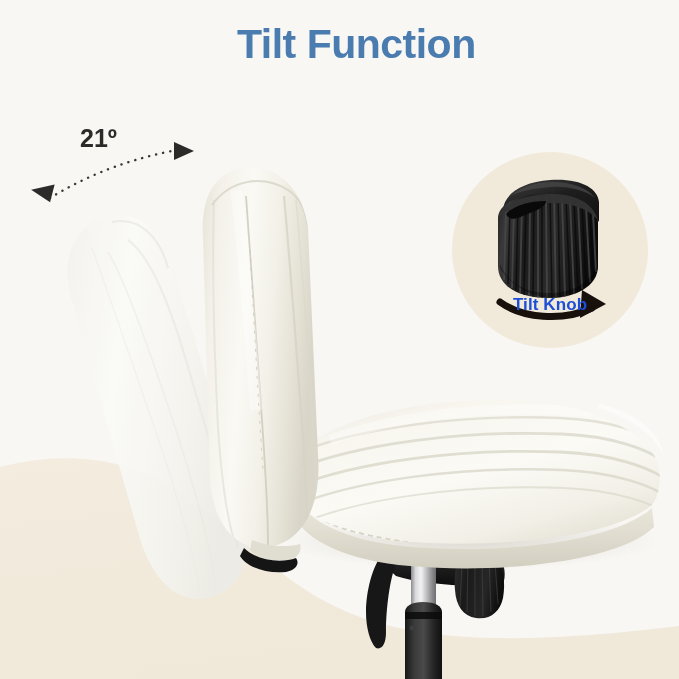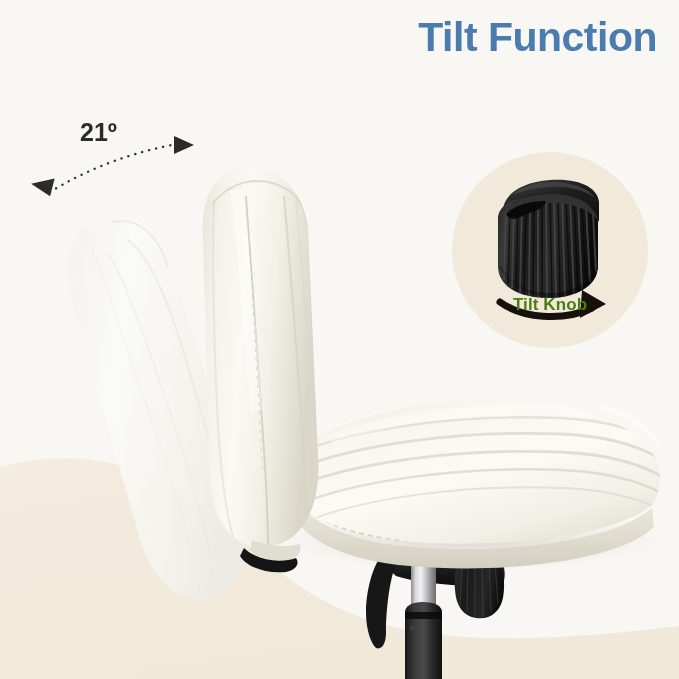--- a/index.html
+++ b/index.html
@@ -22,22 +22,21 @@
   .bg-wave {
     position: absolute;
     inset: 0;
     pointer-events: none;
   }
 
   
   .headline {
     position: absolute;
     right: 22px;
-    top: 16px;
-    text-align: right;
+    top: 23px;
     width: 420px;
   }
   .headline .title {
     font-size: 41px;
     font-weight: 700;
     letter-spacing: -0.5px;
     line-height: 1.05;
     color: #4A7CB0;
     margin: 0;
   }
@@ -47,21 +46,21 @@
     letter-spacing: -0.2px;
     line-height: 1.1;
     color: #2B2B2D;
     margin: 6px 0 0 0;
   }
 
   
   .angle-annot {
     position: absolute;
     left: 18px;
-    top: 118px;
+    top: 124px;
     width: 200px;
     height: 96px;
   }
   .angle-annot .angle-value {
     position: absolute;
     left: 62px;
     top: 0px;
     font-size: 25px;
     font-weight: 700;
     color: #2D2B29;
@@ -88,21 +87,21 @@
     width: 196px; height: 196px;
   }
   .knob-callout .knob-label {
     position: absolute;
     left: 0;
     right: 0;
     top: 143px;
     text-align: center;
     font-size: 17px;
     font-weight: 700;
-    color: #4d7c0f;
+    color: #1d4ed8;
     letter-spacing: 0.1px;
   }
 
   
   .chair {
     position: absolute;
     left: 0;
     top: 0;
     width: 679px;
     height: 679px;

